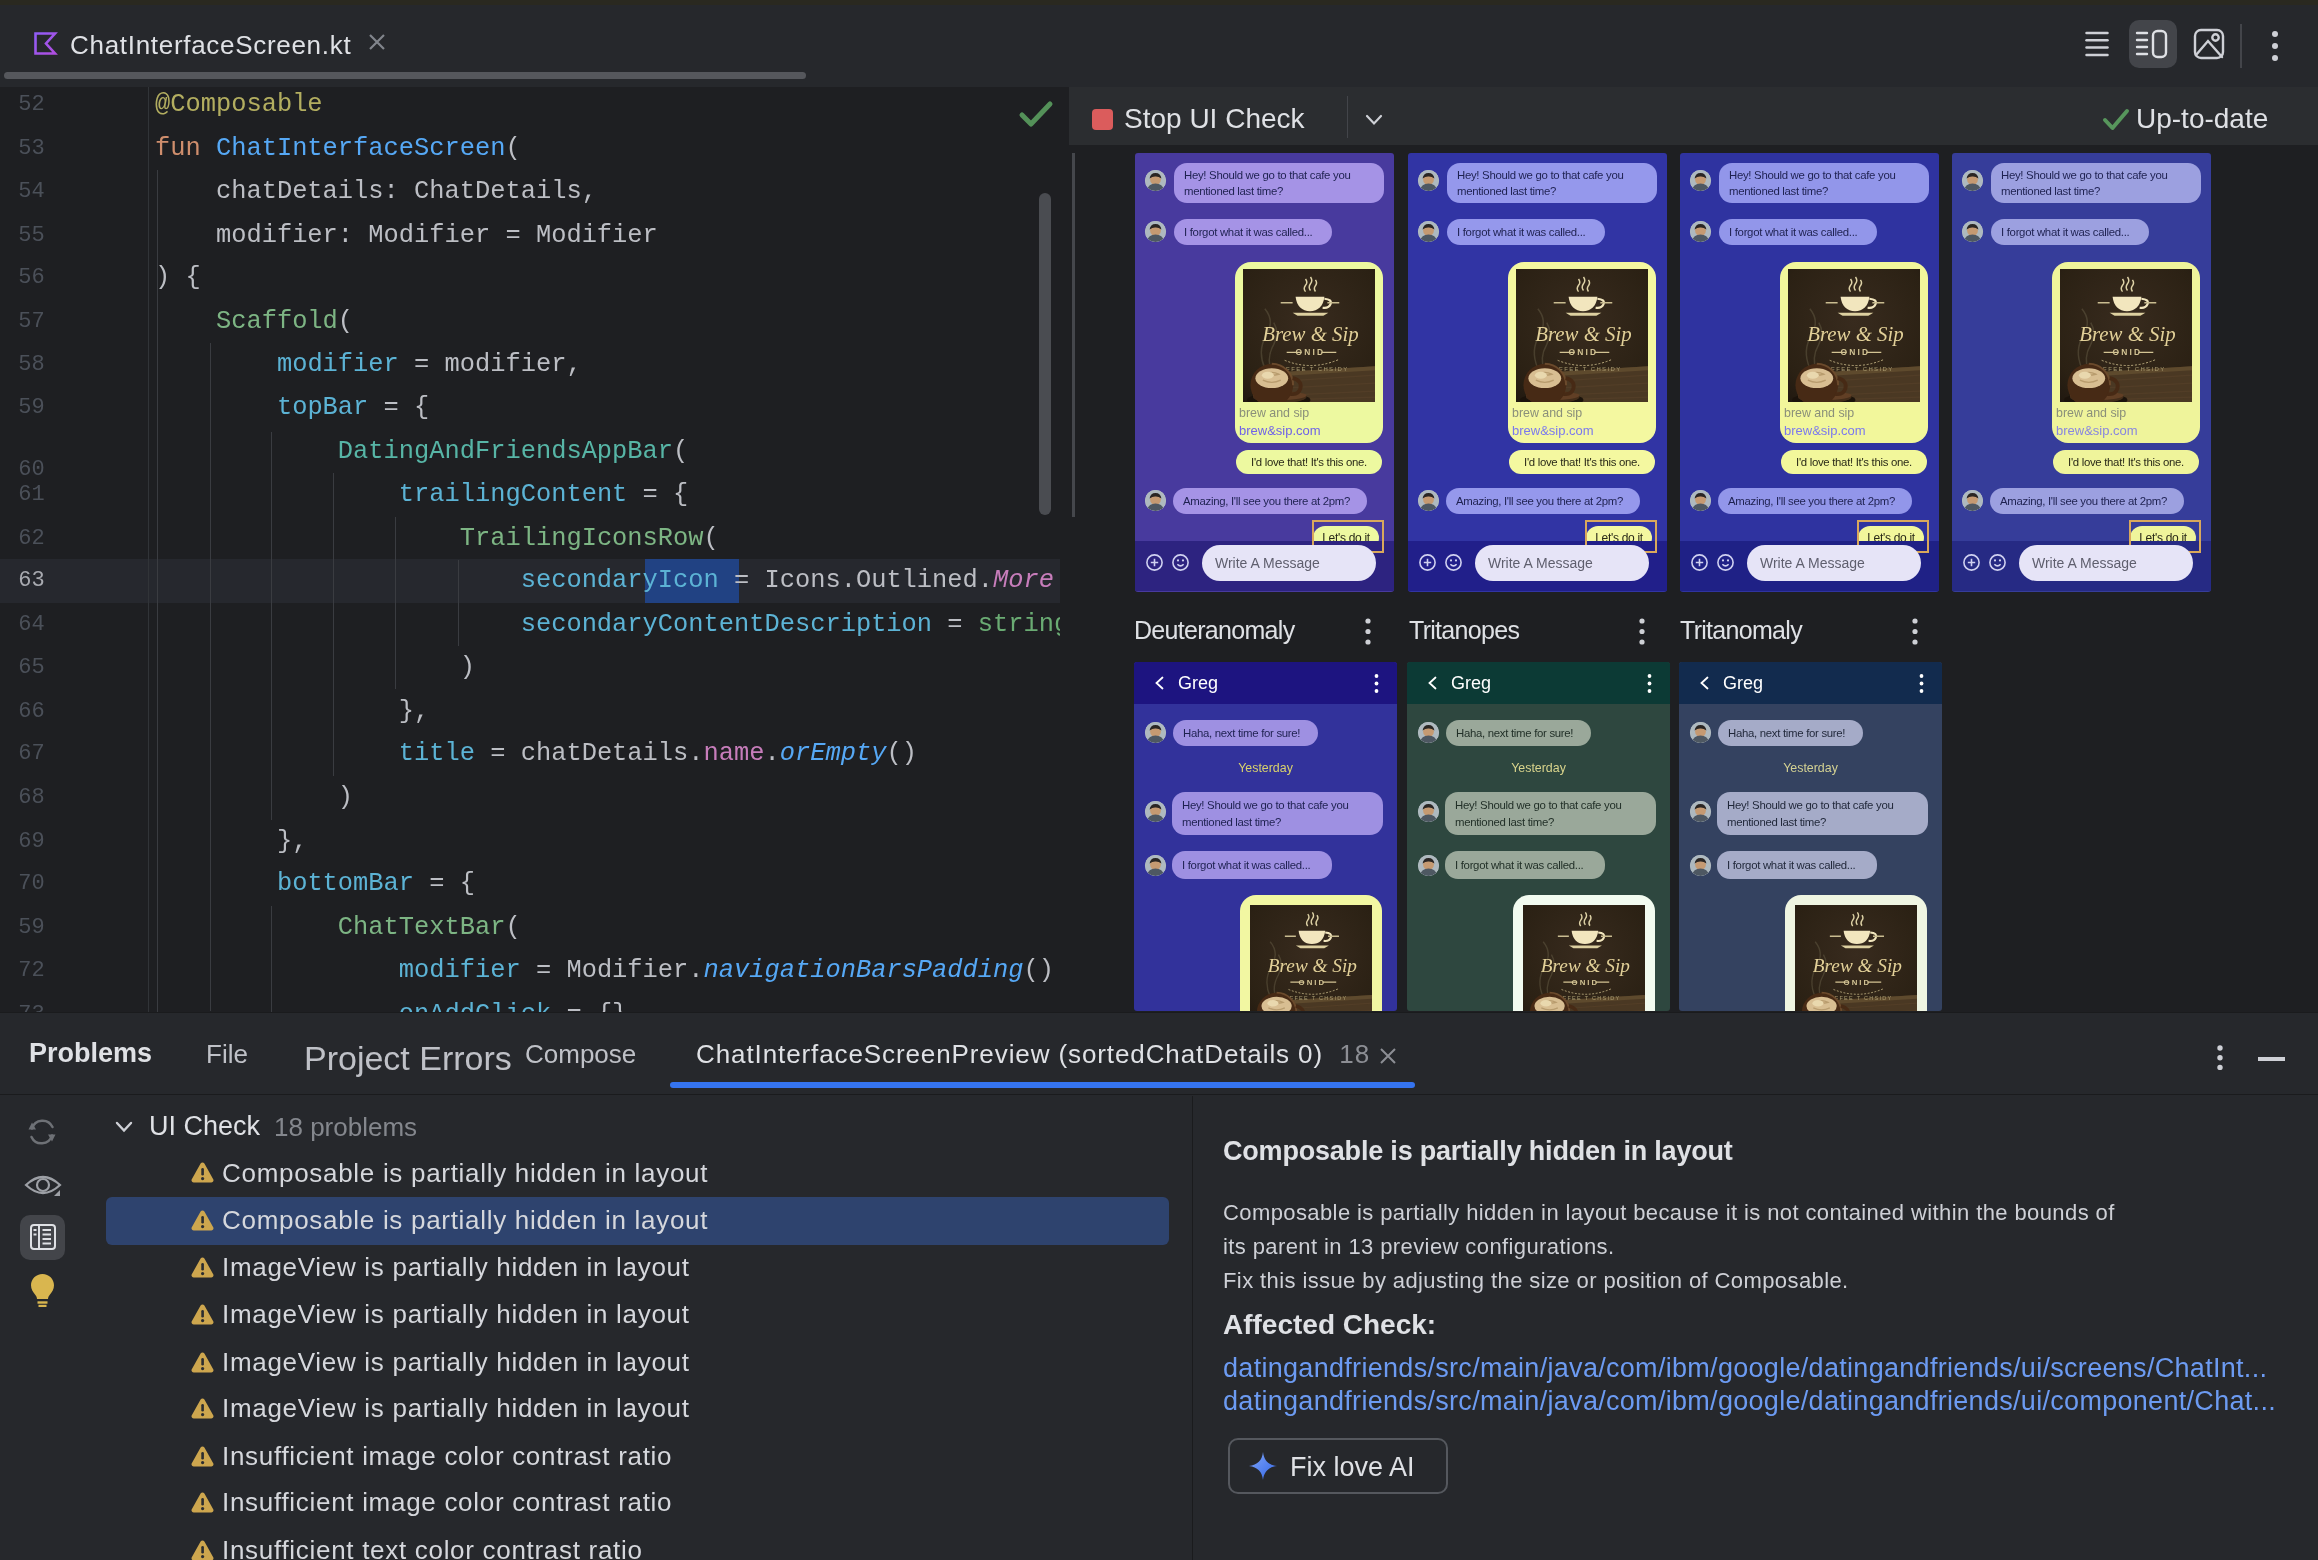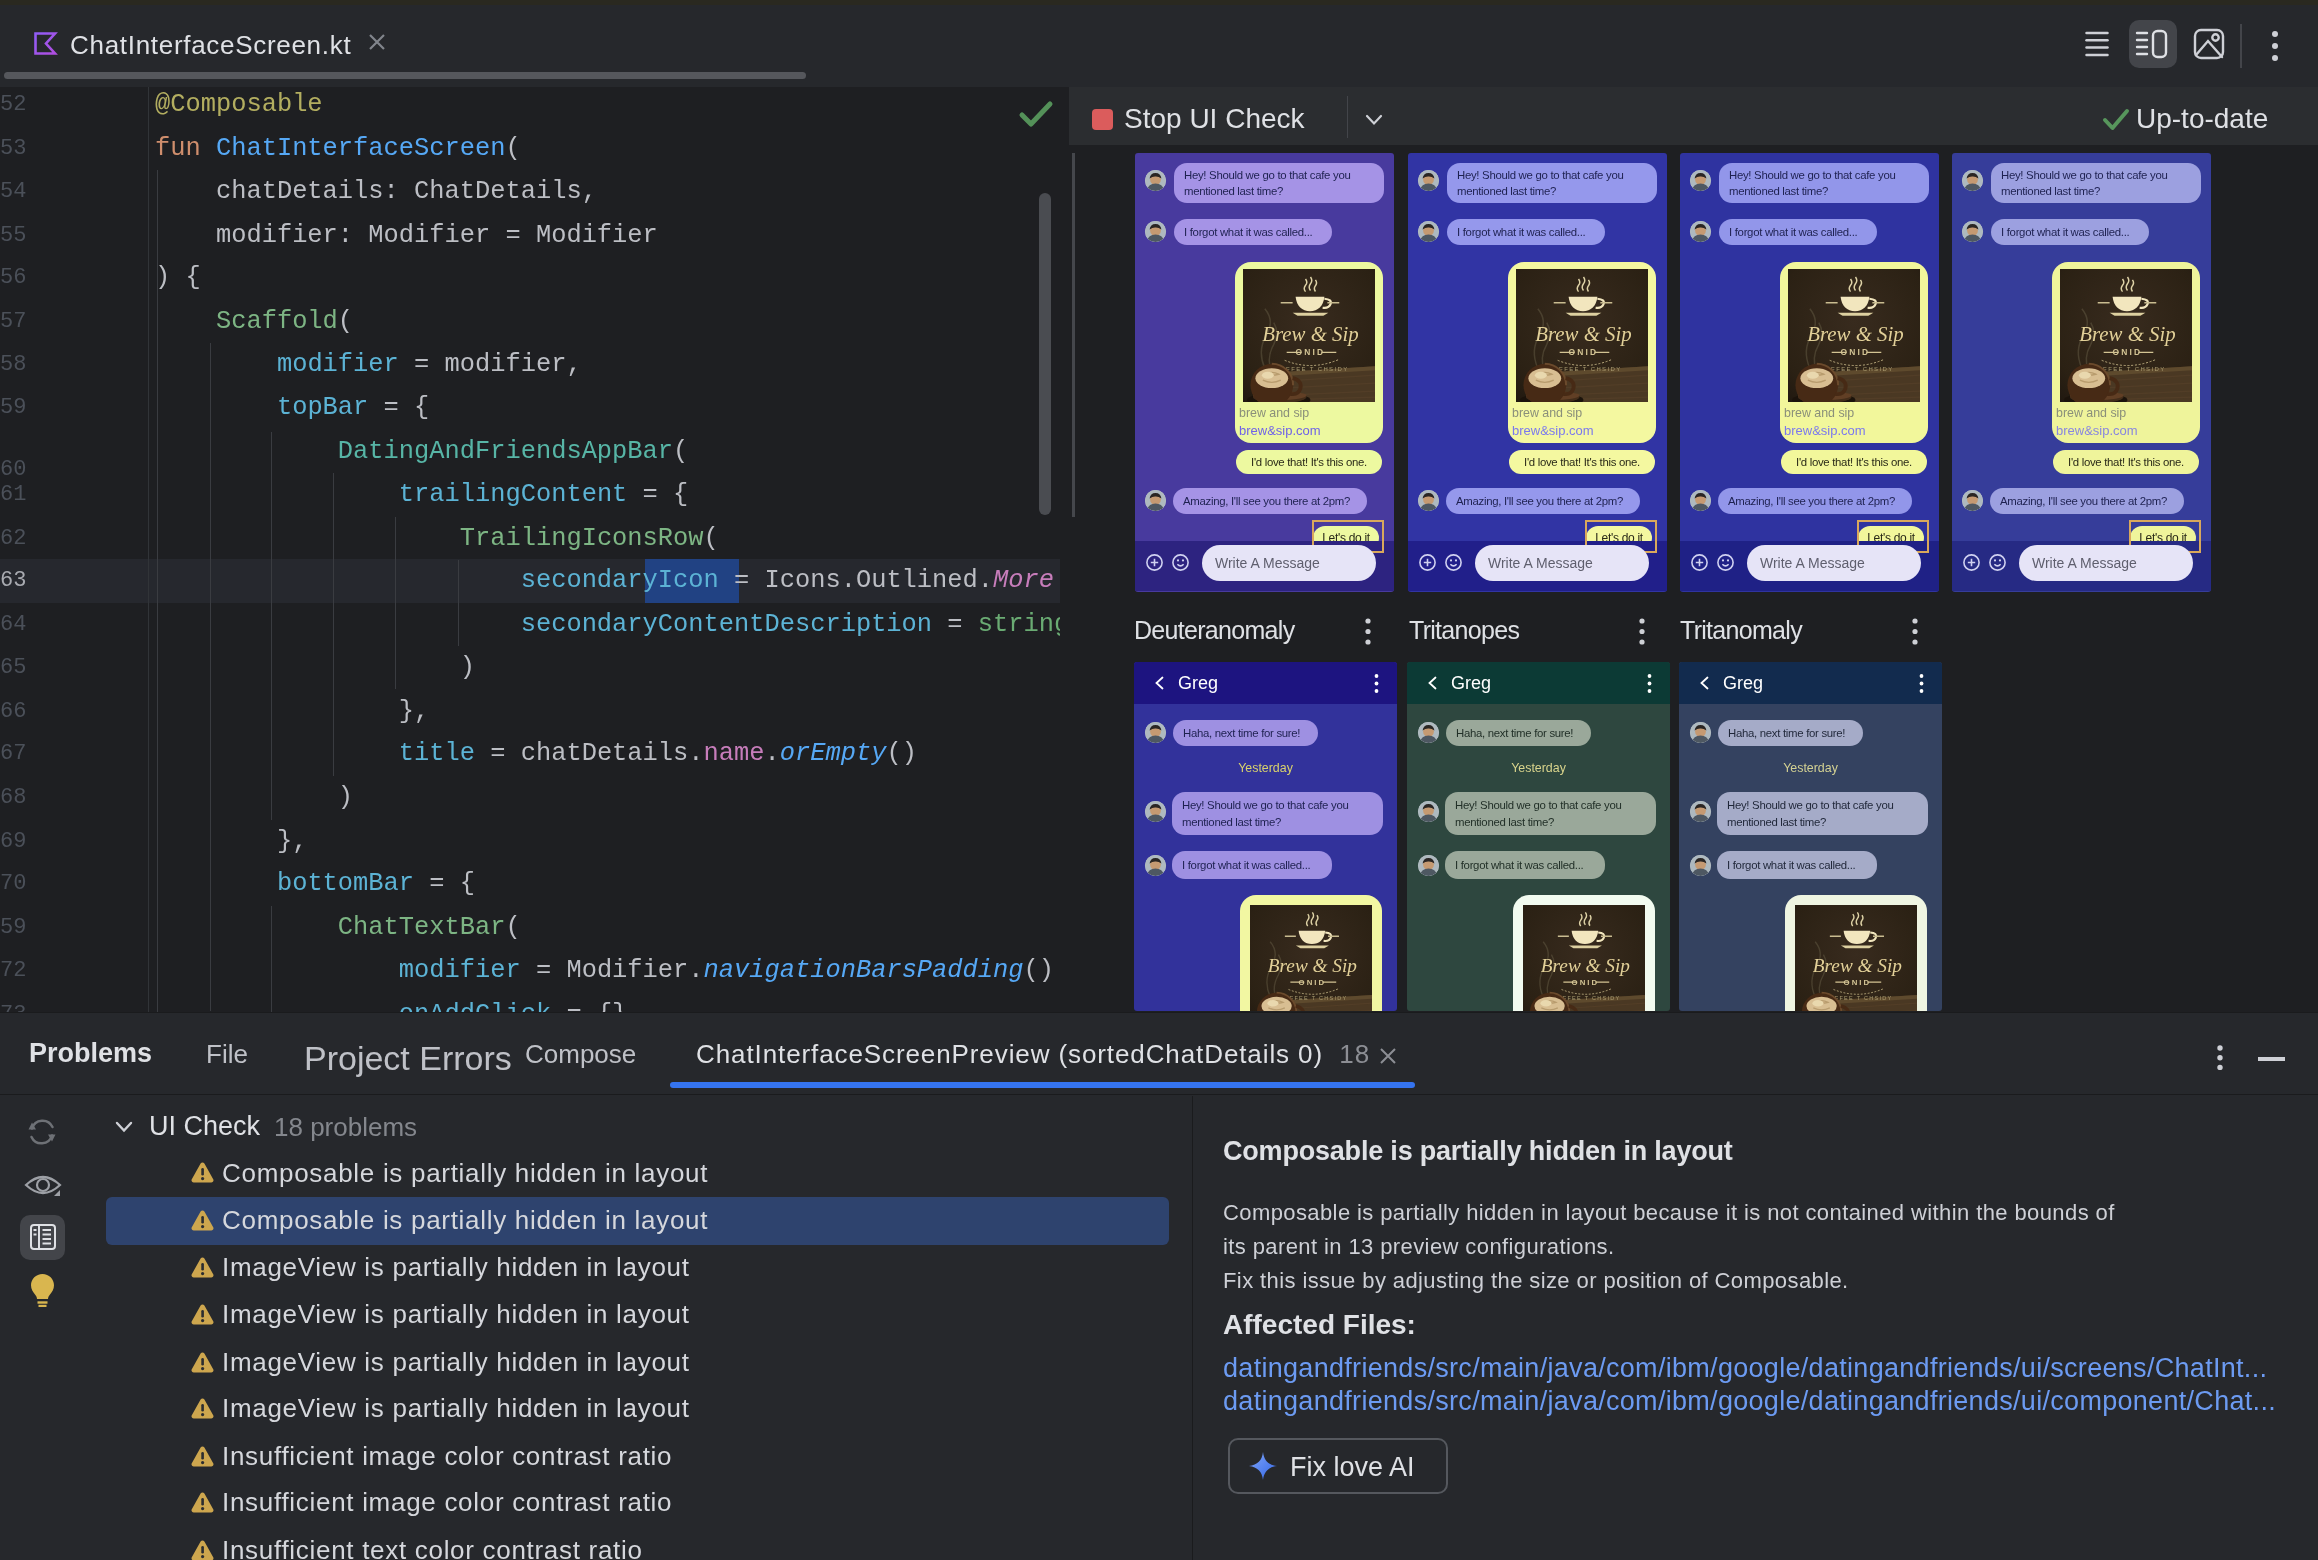--- a/index.html
+++ b/index.html
@@ -6,21 +6,21 @@
 html,body{width:2319px;height:1560px;overflow:hidden;background:#1e1f22;font-family:"Liberation Sans",sans-serif}
 .a{position:absolute}
 #root{position:relative;width:2319px;height:1560px;background:#1e1f22}
 
 #topbar{left:0;top:0;width:2319px;height:87px;background:#26282c}
 #topstrip{left:0;top:0;width:2319px;height:5px;background:#2a2920}
 .tabtitle{left:70px;top:30px;font-size:26px;letter-spacing:0.7px;color:#dfe1e5}
 #hthumb{left:4px;top:72px;width:802px;height:7px;background:#55575c;border-radius:4px}
 
 #editor{left:0;top:87px;width:1060px;height:925px;background:#1e1f22;overflow:hidden}
-.ln{position:absolute;left:0;width:63px;text-align:left;height:44px;line-height:44px;font-family:"Liberation Mono",monospace;font-size:22px;color:#4b5059}
+.ln{position:absolute;left:0;width:63px;text-align:center;height:44px;line-height:44px;font-family:"Liberation Mono",monospace;font-size:22px;color:#4b5059}
 .cl{position:absolute;left:155px;height:44px;line-height:44px;font-family:"Liberation Mono",monospace;font-size:25.4px;color:#bcbec4;white-space:pre}
 .guide{position:absolute;width:1px;background:#3a3c41}
 .gutsep{position:absolute;left:148px;top:0;width:1px;height:925px;background:#313438}
 .curline{position:absolute;left:0;width:1060px;height:44px;background:#26282e}
 .sel{position:absolute;background:#214283;height:44px}
 .kw{color:#cf8e6d}.fn{color:#56a8f5}.ann{color:#b3ae60}.na{color:#5cb3d5}.cps{color:#7db584}.tealfn{color:#57b5a6}.pk{color:#c77dbb}.bl{color:#56a8f5;font-style:italic}.pki{color:#c77dbb;font-style:italic}.grs{color:#6aab73}
 
 #rp{left:1069px;top:87px;width:1249px;height:925px;background:#1e1f22;overflow:hidden}
 #rptoolbar{left:0;top:0;width:1249px;height:58px;background:#2b2d30}
 .ph{position:absolute;overflow:hidden;border-radius:3px;background:var(--bg);--bt:#1e2150;--link:#6f62e8;--pill:#e6e4f7;--ico:#cfd0f0;--ydy:#d9d26c}
@@ -857,21 +857,21 @@
   <div class="a" style="left:222px;top:475px;font-size:26px;letter-spacing:0.7px;color:#d5d7dc">Insufficient image color contrast ratio</div>
   <svg class="a" style="left:191px;top:528px" width="23" height="21" viewBox="0 0 23 21">
         <path d="M9.6 1.6 C10.5 0.2 12.5 0.2 13.4 1.6 L22.2 17.2 C23.1 18.7 22 20.5 20.3 20.5 L2.7 20.5 C1 20.5 -0.1 18.7 0.8 17.2 Z" fill="#cda64e"></path>
         <rect x="10.3" y="6" width="2.6" height="7.5" rx="1.3" fill="#2b2d30"></rect>
         <circle cx="11.6" cy="16.6" r="1.6" fill="#2b2d30"></circle>
       </svg>
   <div class="a" style="left:222px;top:523px;font-size:26px;letter-spacing:0.7px;color:#d5d7dc">Insufficient text color contrast ratio</div>
   <div class="a" style="left:1192px;top:84px;width:1px;height:464px;background:#1a1b1d"></div>
   <div class="a" style="left:1223px;top:124px;font-size:27px;letter-spacing:-0.2px;font-weight:bold;color:#dfe1e5">Composable is partially hidden in layout</div>
   <div class="a" style="left:1223px;top:184px;font-size:22px;letter-spacing:0.4px;line-height:34px;color:#ced0d6">Composable is partially hidden in layout because it is not contained within the bounds of<br>its parent in 13 preview configurations.<br>Fix this issue by adjusting the size or position of Composable.</div>
-  <div class="a" style="left:1223px;top:297px;font-size:28px;font-weight:bold;color:#dfe1e5">Affected Files:</div>
+  <div class="a" style="left:1223px;top:297px;font-size:28px;font-weight:bold;color:#dfe1e5">Affected Check:</div>
   <div class="a" style="left:1223px;top:341px;font-size:27px;letter-spacing:0.3px;color:#6c9bf2">datingandfriends/src/main/java/com/ibm/google/datingandfriends/ui/screens/ChatInt...</div>
   <div class="a" style="left:1223px;top:374px;font-size:27px;letter-spacing:0.3px;color:#6c9bf2">datingandfriends/src/main/java/com/ibm/google/datingandfriends/ui/component/Chat...</div>
   <div class="a" style="left:1228px;top:426px;width:220px;height:56px;border:2px solid #55585e;border-radius:10px"></div>
   <svg class="a" style="left:1249px;top:440px" width="28" height="28" viewBox="0 0 28 28">
         <defs>
           <linearGradient id="sg" x1="0" y1="0" x2="1" y2="1">
             <stop offset="0" stop-color="#82a7f8"></stop>
             <stop offset="1" stop-color="#3064e8"></stop>
           </linearGradient>
         </defs>

